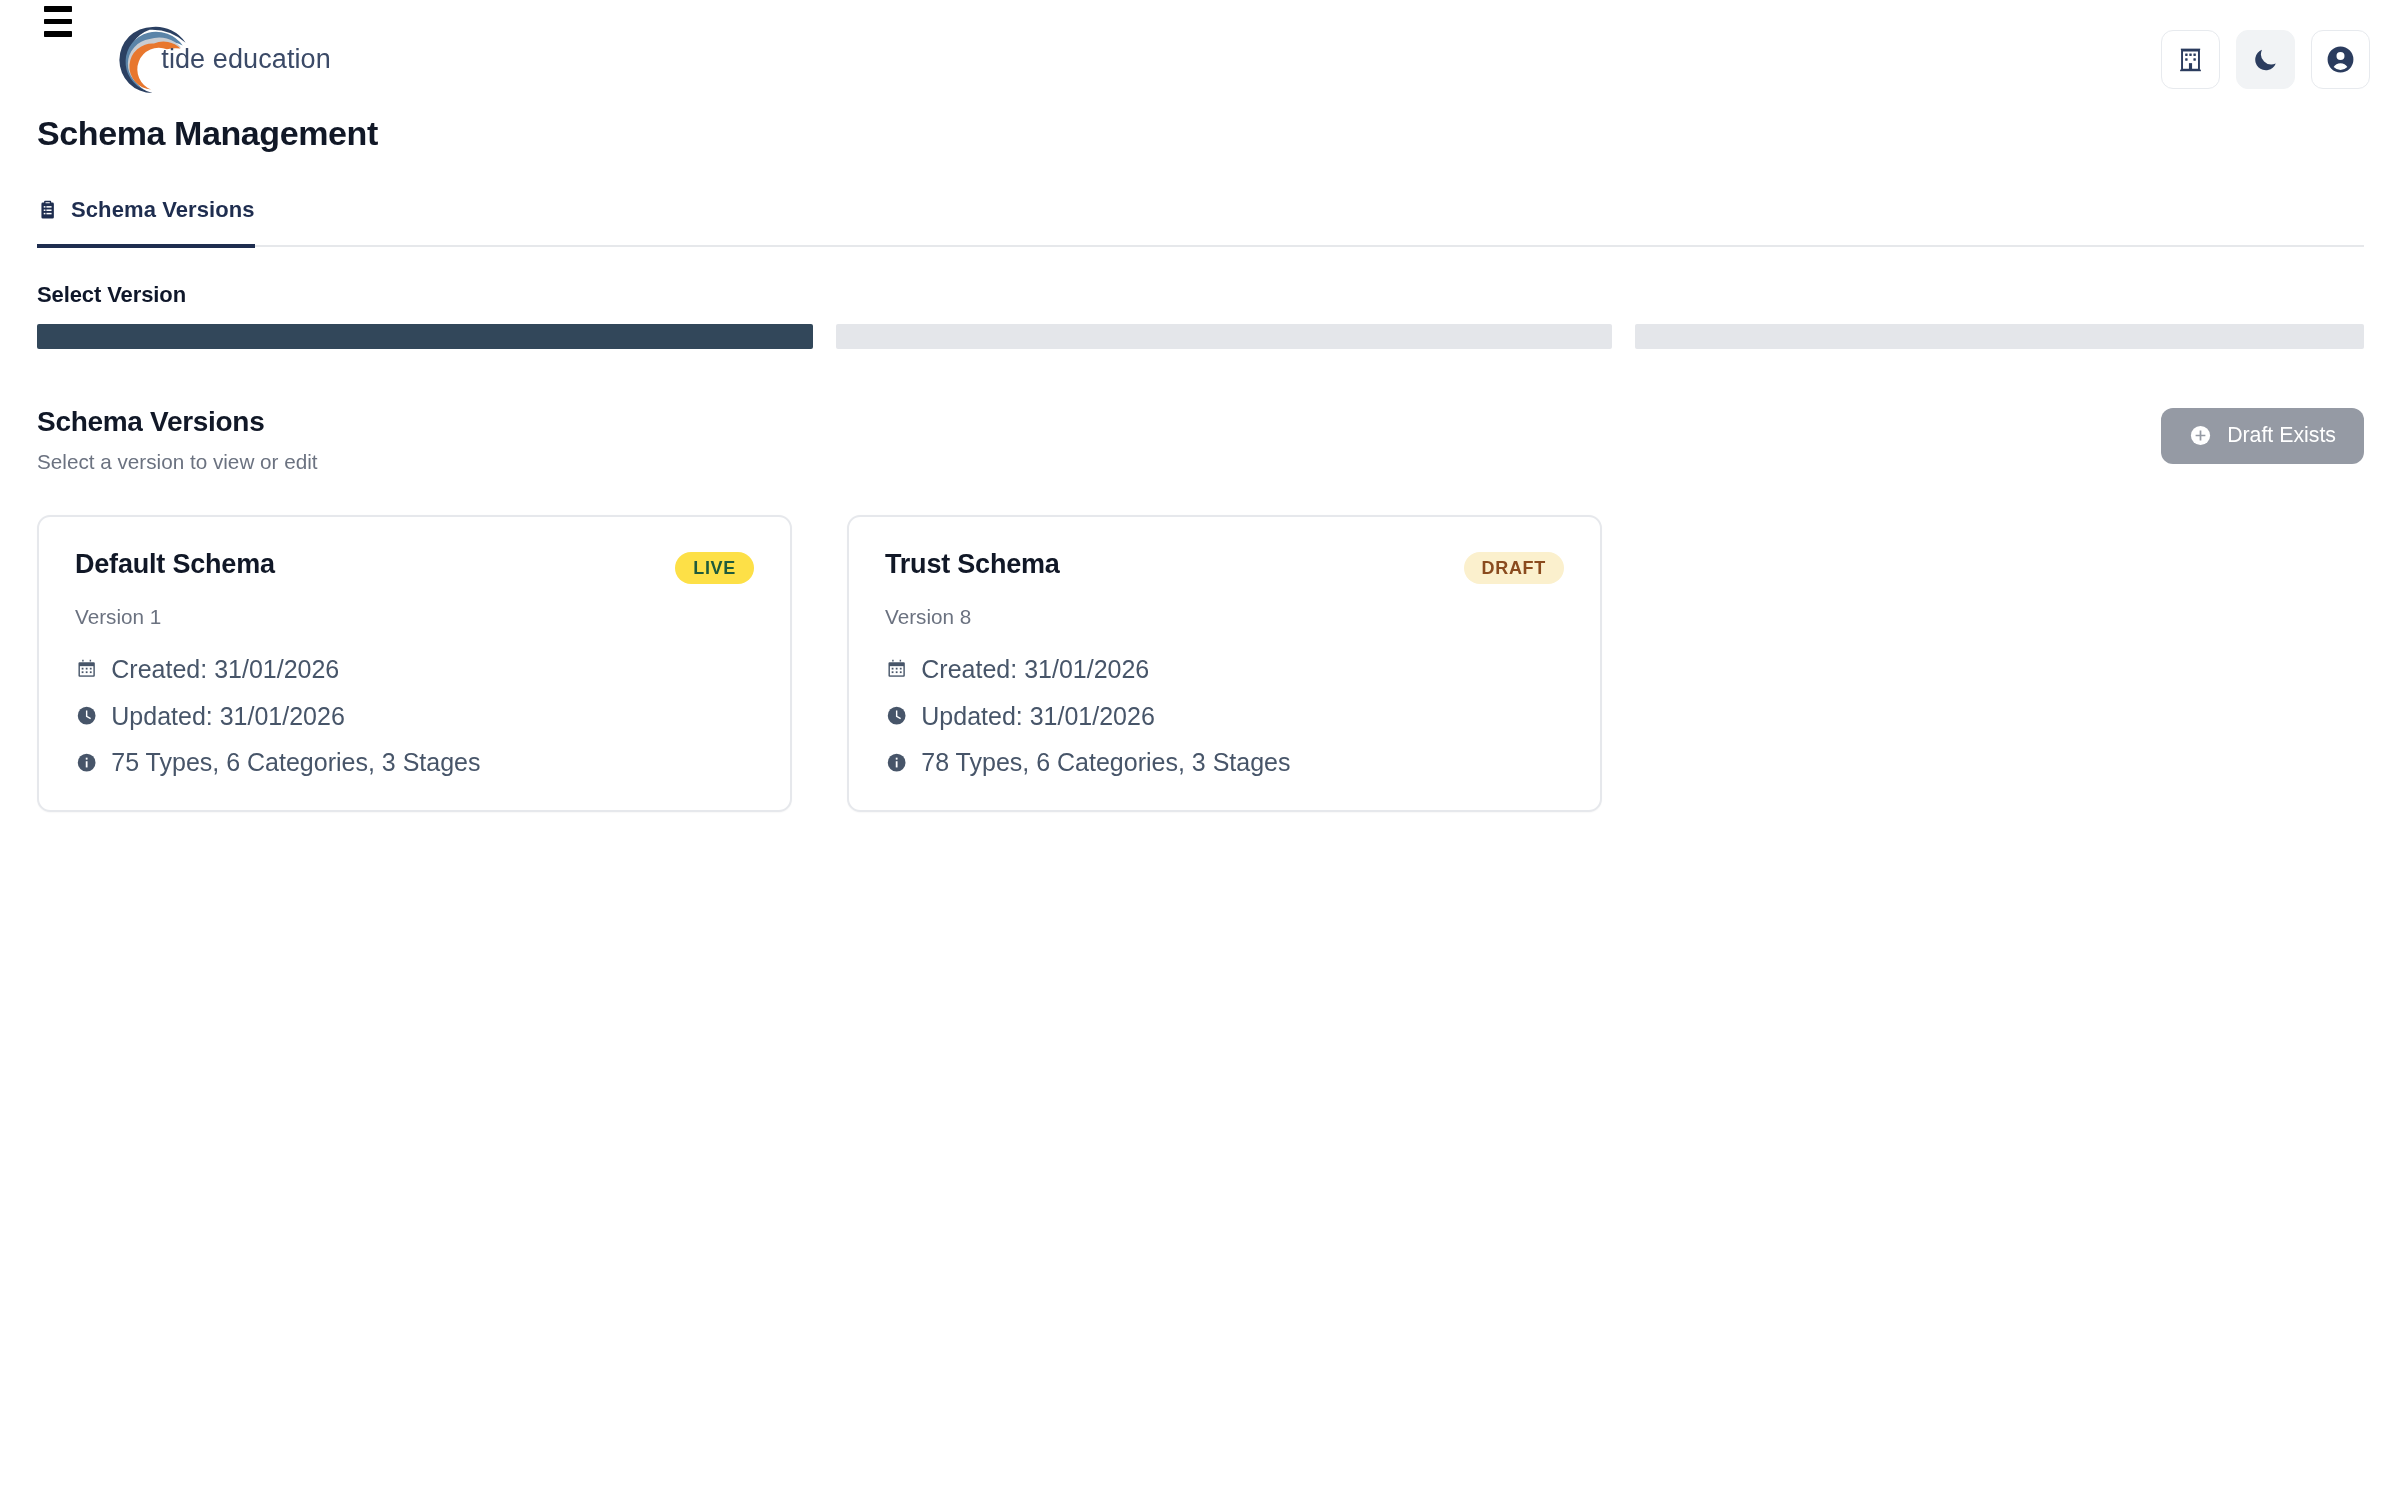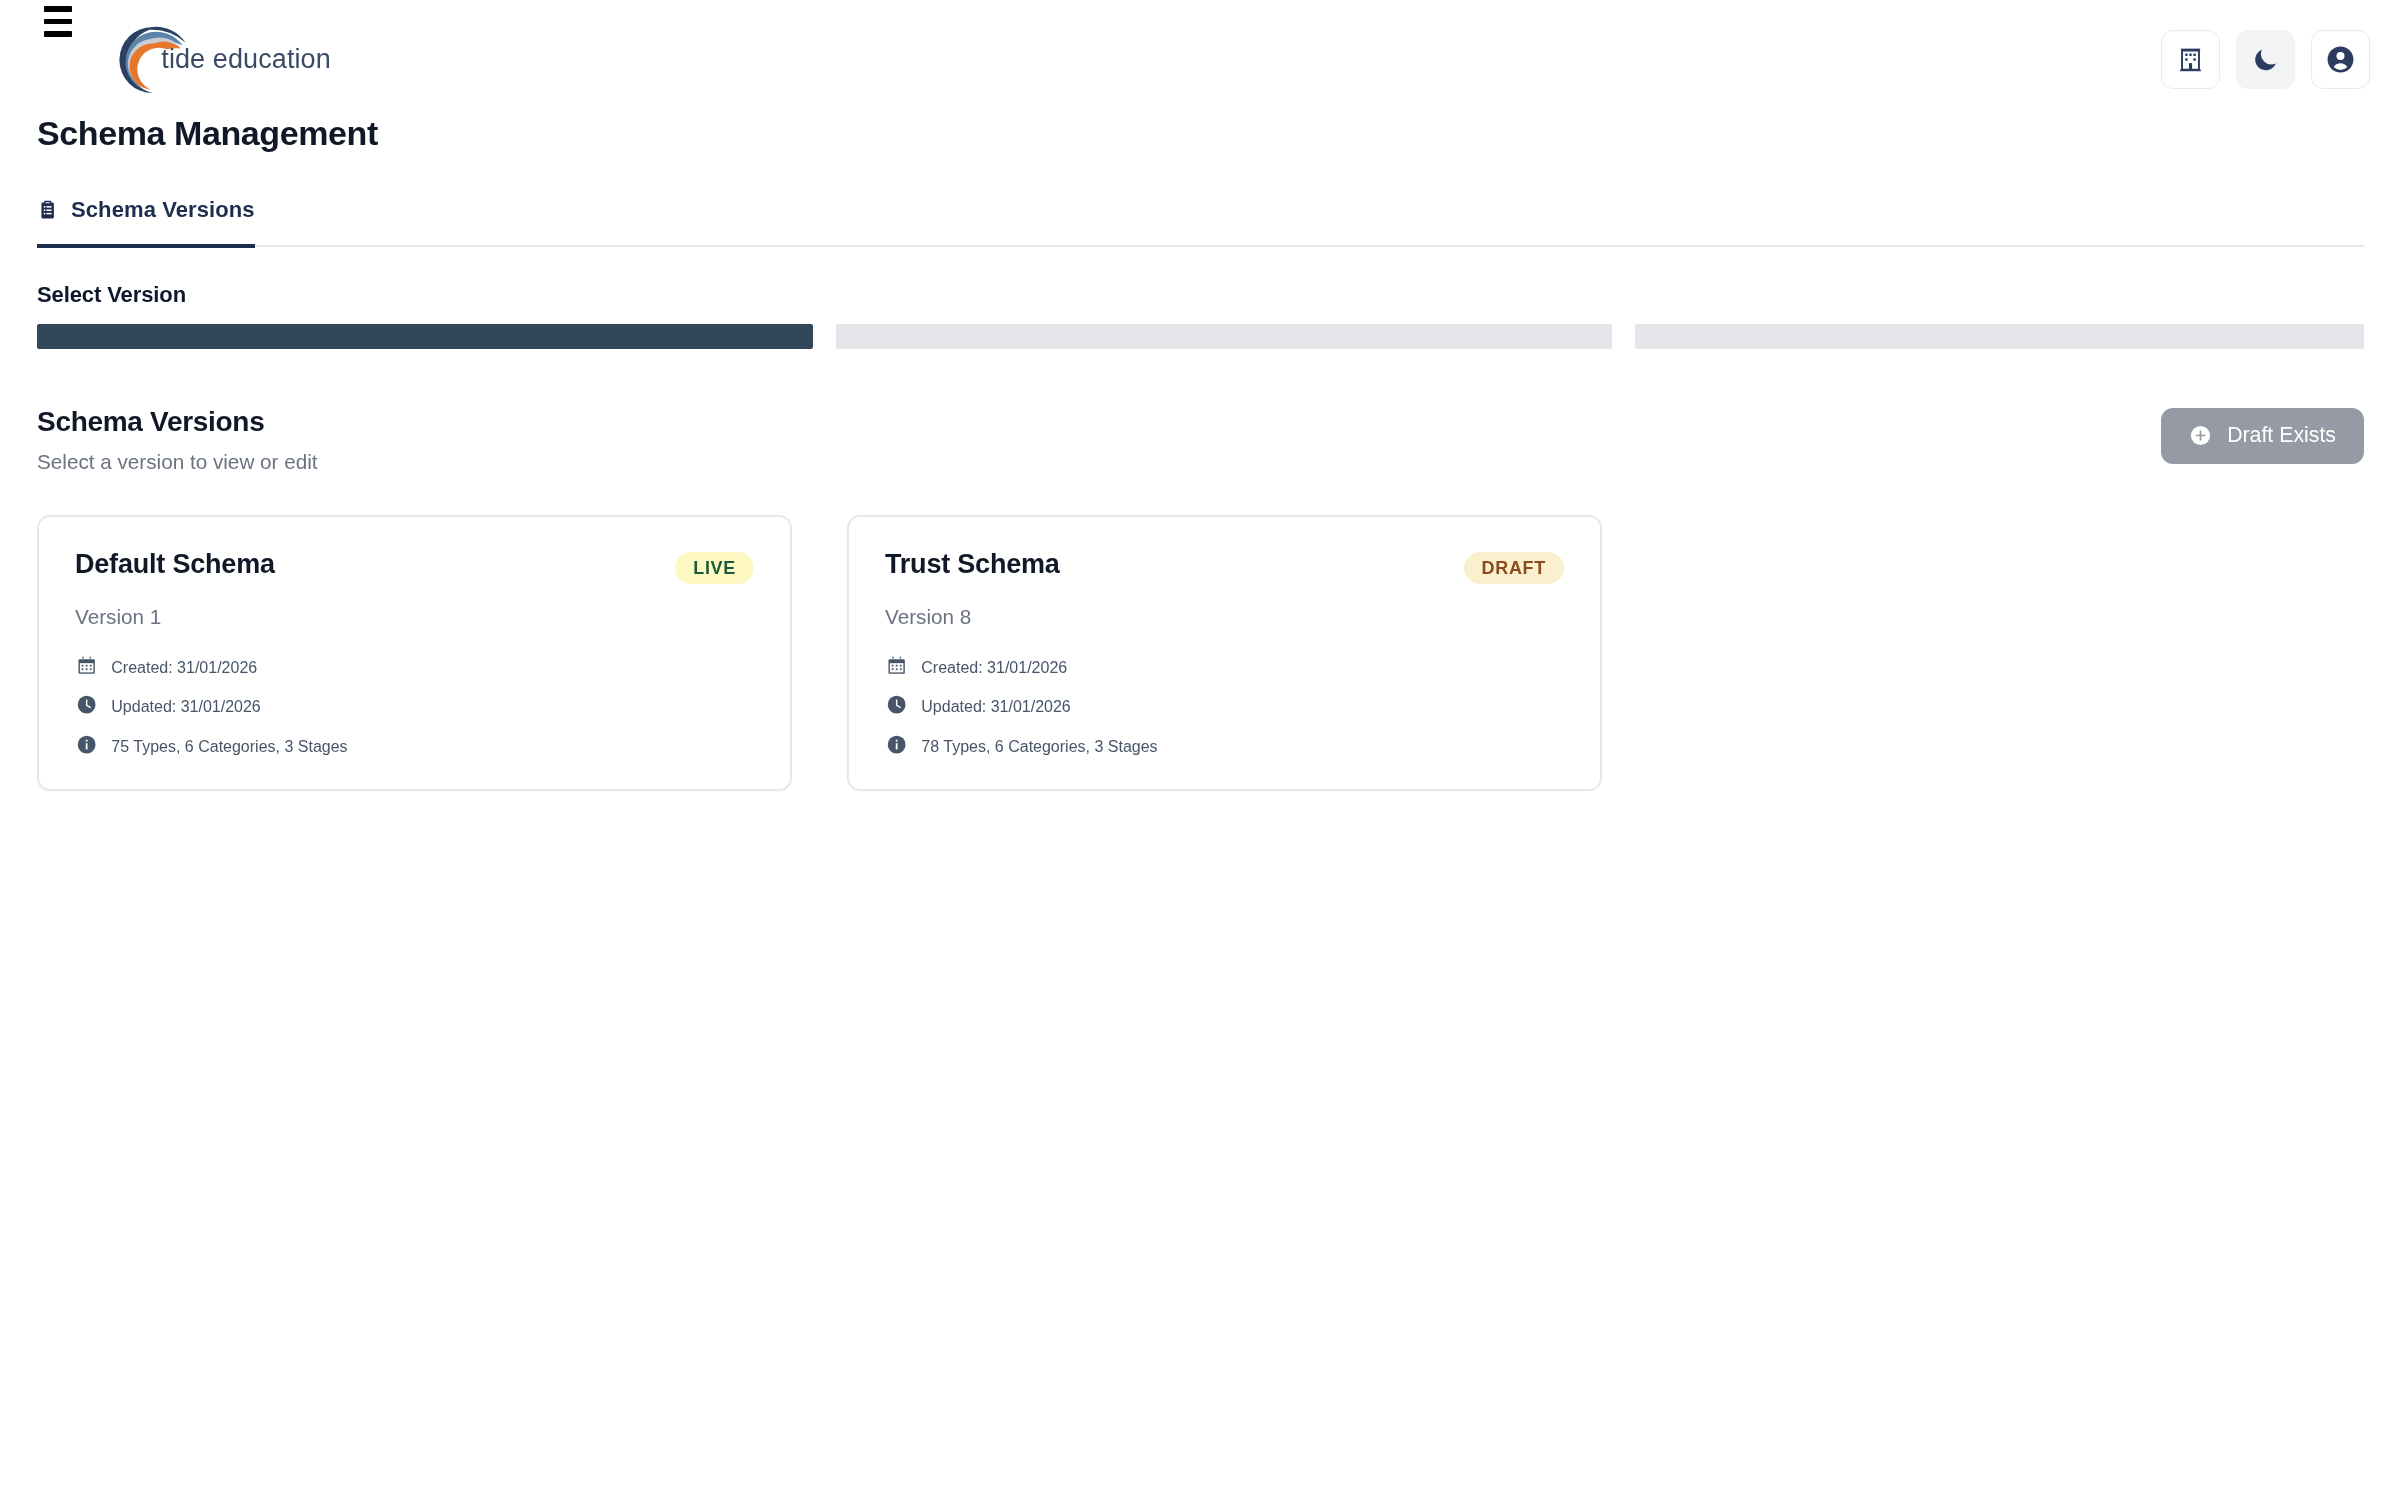--- a/index.html
+++ b/index.html
@@ -239,39 +239,39 @@
   .badge {
     font-size: 18px;
     font-weight: 700;
     letter-spacing: 0.7px;
     padding: 7.3px 18px;
     border-radius: 666px;
     line-height: 1;
     white-space: nowrap;
     margin-top: 3.3px;
   }
-  .badge.live  { background: #fef9c3; color: #1e5b3c; }
+  .badge.live  { background: #fde047; color: #1e5b3c; }
   .badge.draft { background: #fbf0cd; color: #8a4b1e; }
 
   .card-version {
     font-size: 20.7px;
     color: #6b7280;
     margin-top: 20.7px;
   }
   .card-meta {
     margin-top: 25px;
     display: flex;
     flex-direction: column;
     gap: 16.7px;
   }
   .meta-row {
     display: flex;
-    align-items: flex-end;
+    align-items: center;
     gap: 13.3px;
-    font-size: 16px;
+    font-size: 25px;
     color: #475569;
   }
   .meta-icon {
     width: 23px;
     height: 23px;
     flex: 0 0 auto;
     display: flex;
     align-items: center;
     justify-content: center;
   }

